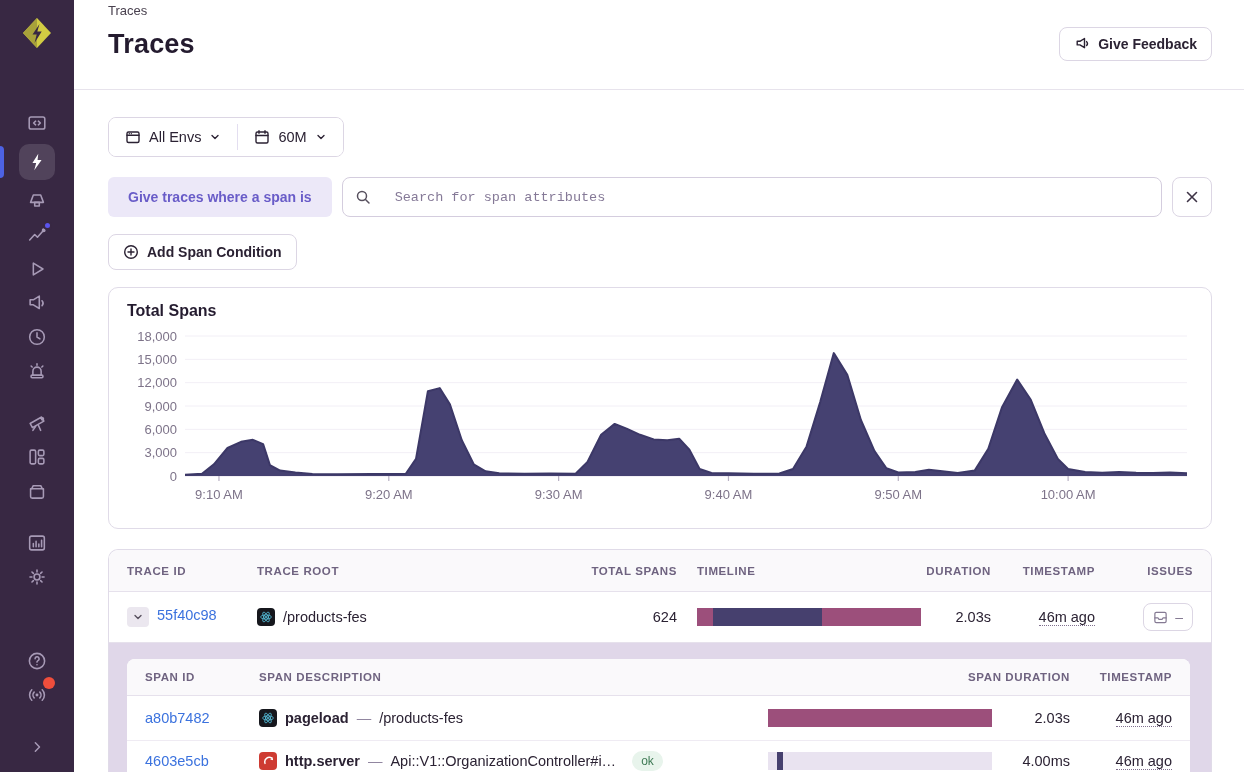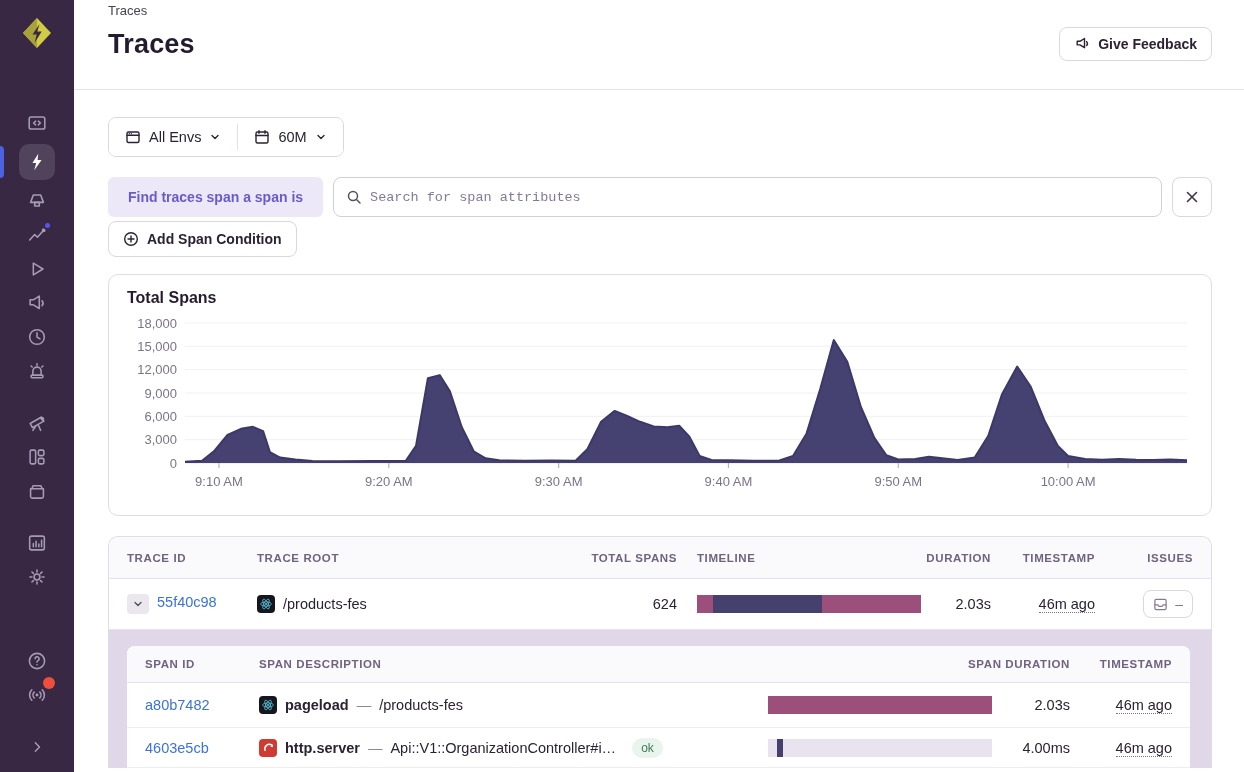--- a/index.html
+++ b/index.html
@@ -39,28 +39,28 @@
   .filter-group{display:inline-flex;align-items:stretch;border:1px solid #dcd6e4;border-radius:8px;
     height:40px;overflow:hidden;background:#fff}
   .filter-btn{display:flex;align-items:center;gap:8px;padding:0 16px;font-size:14.5px;
     font-weight:400;cursor:pointer;background:#fff}
   .filter-sep{width:1px;background:#e3def0;margin:6px 0}
 
   
   .search-row{display:flex;gap:10px;margin-top:20px;align-items:stretch}
   .chip{display:flex;align-items:center;background:#ece8f8;color:#695cc8;font-weight:700;
     font-size:14px;border-radius:6px;padding:0 20px;height:40px;white-space:nowrap}
-  .search-box{flex:1;display:flex;align-items:center;gap:8px;border:1px solid #d4cdde;
+  .search-box{flex:1;display:flex;align-items:center;gap:24px;border:1px solid #d4cdde;
     border-radius:8px;height:40px;padding:0 12px;background:#fff}
   .search-box input{flex:1;border:none;outline:none;font-family:"Liberation Mono",monospace;
     font-size:13.5px;color:#2b2233;background:transparent}
   .search-box input::placeholder{color:#857997}
   .icon-btn{width:40px;height:40px;border:1px solid #dcd6e4;border-radius:8px;background:#fff;
     display:flex;align-items:center;justify-content:center;cursor:pointer;flex:none}
-  .add-cond{margin-top:4px}
+  .add-cond{margin-top:17px}
 
   
   .card{border:1px solid #e0dbe8;border-radius:10px;margin-top:17px;padding:14px 18px 6px;background:#fff}
   .card-title{font-size:16px;font-weight:800;color:#241b2f;margin-bottom:2px}
 
   
   .table-card{border:1px solid #e0dbe8;border-radius:10px 10px 0 0;border-bottom:none;
     margin-top:20px;background:#fff;overflow:hidden}
   .t-grid{display:grid;grid-template-columns:110px 1fr 90px 224px 50px 84px 78px;
     column-gap:20px;align-items:center;padding:0 18px}
@@ -272,21 +272,21 @@
         </svg>
         <span>60M</span>
         <svg width="12" height="12" viewBox="0 0 16 16" fill="none" stroke="#2b2233" stroke-width="1.8" stroke-linecap="round" stroke-linejoin="round">
             <path d="M4 6l4 4 4-4"></path>
           </svg>
       </div>
     </div>
 
     
     <div class="search-row">
-      <div class="chip">Find traces span a span is</div>
+      <div class="chip">Give traces where a span is</div>
       <div class="search-box">
         <svg width="16" height="16" viewBox="0 0 16 16" fill="none" stroke="#57505e" stroke-width="1.5" stroke-linecap="round">
           <circle cx="7" cy="7" r="4.5"></circle>
             <path d="M10.5 10.5L14 14"></path>
         </svg>
         <input type="text" value="" placeholder="Search for span attributes" style="">
       </div>
       <button class="icon-btn">
         <svg width="16" height="16" viewBox="0 0 16 16" fill="none" stroke="#3e3446" stroke-width="1.6" stroke-linecap="round">
             <path d="M3.5 3.5l9 9M12.5 3.5l-9 9"></path>

